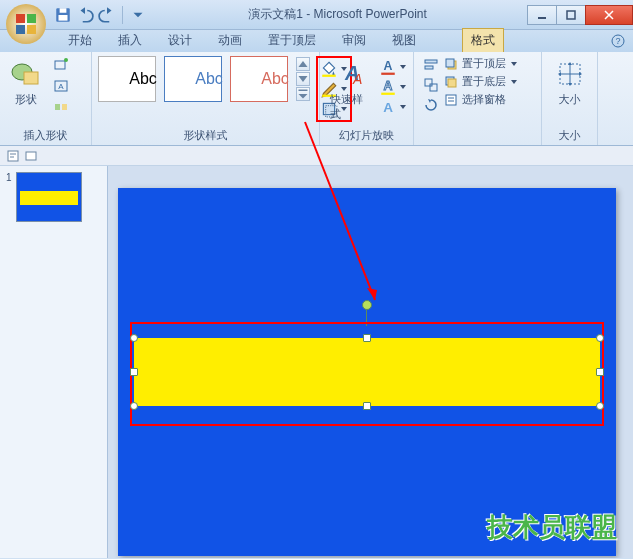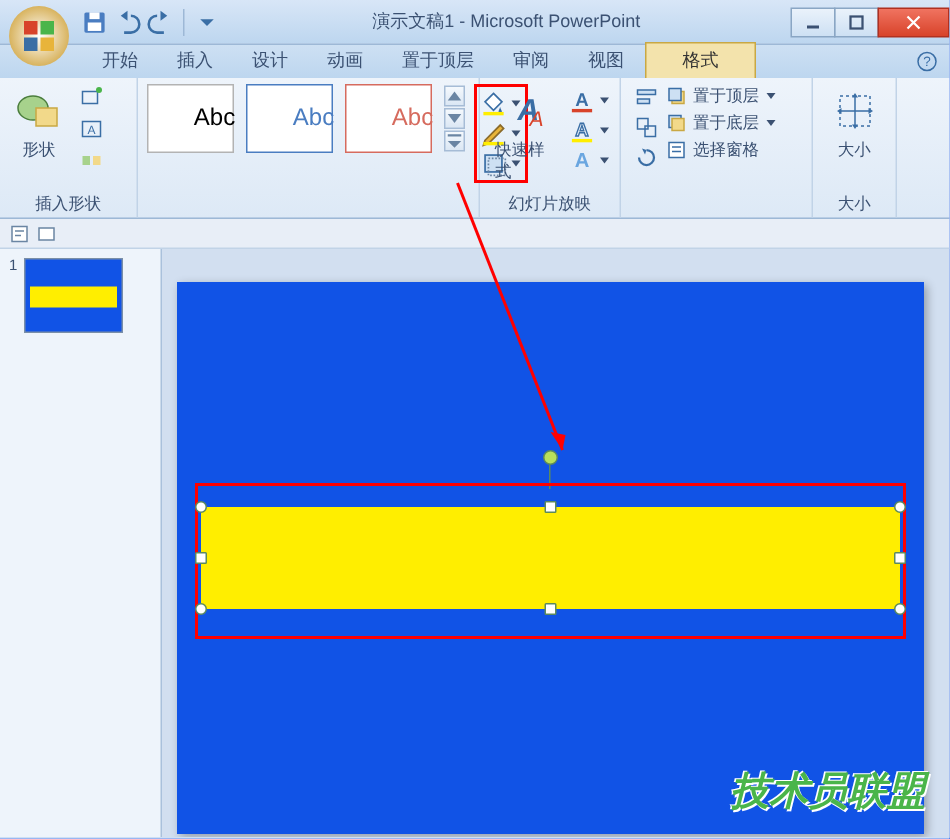--- a/index.html
+++ b/index.html
@@ -15,21 +15,21 @@
 .qat-sep { width: 1px; height: 18px; background: #9db8d6; margin: 0 2px; }
 .title-text { flex: 1; text-align: center; font-size: 12px; color: #3b5172; }
 .win-controls { display: flex; }
 .win-btn { width: 30px; height: 20px; display: flex; align-items: center; justify-content: center; border: 1px solid #8aa6c4; background: linear-gradient(#eaf2fb,#cde0f3); margin-left: -1px; }
 .win-btn.close { background: linear-gradient(#f07360,#d8432a); border-color: #b03020; width: 48px; }
 .win-btn svg { width: 12px; height: 12px; }
 
 .tabstrip { height: 22px; display: flex; align-items: flex-end; padding-left: 56px; gap: 2px; background: linear-gradient(#cde0f3,#bdd6ef); position: relative; }
 .tab { padding: 3px 12px; font-size: 12px; color: #3b5172; cursor: pointer; }
 .tab.active { color: #333; }
-.context-tab { background: #f3e3ac; padding: 3px 24px; font-size: 12px; color: #5a4a1a; border: 1px solid #c9a843; border-bottom: none; }
+.context-tab { background: #f3e3ac; padding: 3px 8px; font-size: 12px; color: #5a4a1a; border: 1px solid #c9a843; border-bottom: none; margin-left: 32px; }
 .help-icon { position: absolute; right: 8px; top: 4px; width: 14px; height: 14px; color: #3a6ea5; }
 
 .ribbon { height: 94px; background: linear-gradient(#eef4fb,#dde9f6); border-bottom: 1px solid #9db8d6; display: flex; }
 .ribbon-group { border-right: 1px solid #c1d3e7; padding: 4px 6px 2px; display: flex; flex-direction: column; position: relative; }
 .group-body { flex: 1; display: flex; align-items: flex-start; gap: 4px; }
 .group-label { text-align: center; font-size: 11px; color: #3b5172; padding-top: 2px; position: relative; }
 
 .big-btn { display: flex; flex-direction: column; align-items: center; gap: 2px; padding: 2px 4px; font-size: 11px; color: #3b5172; }
 .big-btn .icon-box { width: 32px; height: 32px; display: flex; align-items: center; justify-content: center; }
 
@@ -67,21 +67,21 @@
 .slide { position: absolute; left: 10px; top: 22px; width: 498px; height: 368px; background: #1153e6; box-shadow: 2px 2px 6px rgba(0,0,0,0.3); }
 .shape-sel { position: absolute; left: 12px; top: 134px; width: 474px; height: 104px; border: 2px solid #ff0000; }
 .yellow-rect { position: absolute; left: 16px; top: 150px; width: 466px; height: 68px; background: #ffee00; }
 .sel-handle { position: absolute; width: 8px; height: 8px; background: #fff; border: 1px solid #5c8a5c; border-radius: 50%; }
 .sel-handle.sq { border-radius: 1px; }
 .rot-handle { position: absolute; width: 10px; height: 10px; background: #b8e05a; border: 1px solid #5c8a5c; border-radius: 50%; }
 
 .annotation-line { position: absolute; left: 0; top: 0; pointer-events: none; }
 
 .watermark { position: absolute; right: 16px; bottom: 14px; text-align: left; }
-.wm-cn { font-size: 26px; font-weight: bold; color: #4ab54a; font-style: italic; text-shadow: 1px 1px 0 #fff, -1px -1px 0 #fff; }
+.wm-cn { font-size: 26px; font-weight: bold; color: #4ab54a; text-shadow: 1px 1px 0 #fff, -1px -1px 0 #fff; }
 .wm-url { font-size: 16px; color: #4ab54a; letter-spacing: 1px; }
 </style>
 </head>
 <body>
 
 <div class="window">
 
   <div class="titlebar">
     <div class="office-btn">
       <svg viewBox="0 0 44 44">
@@ -259,20 +259,21 @@
                   <rect x="3" y="3" width="10" height="10" fill="#cde0f3" stroke="#3a6ea5"></rect>
                   <rect x="5" y="5" width="10" height="10" fill="none" stroke="#6a85a3" stroke-dasharray="1 1"></rect>
                 </svg>
               </div>
             <svg class="dd-arrow" viewBox="0 0 8 8">
                 <path d="M1 2l3 4 3-4z" fill="#3b5172"></path>
               </svg>
           </div>
         </div>
       </div>
+      <div class="group-label">形状样式</div>
     </div>
 
     <div class="ribbon-group" style="width:94px">
       <div class="group-body">
         <div class="big-btn">
           <div class="icon-box">
               <svg viewBox="0 0 32 32">
                 <text x="10" y="22" font-size="20" font-weight="bold" fill="#3a6ea5" font-style="italic">A</text>
                 <text x="18" y="26" font-size="14" fill="#d8432a" font-style="italic">A</text>
               </svg>

